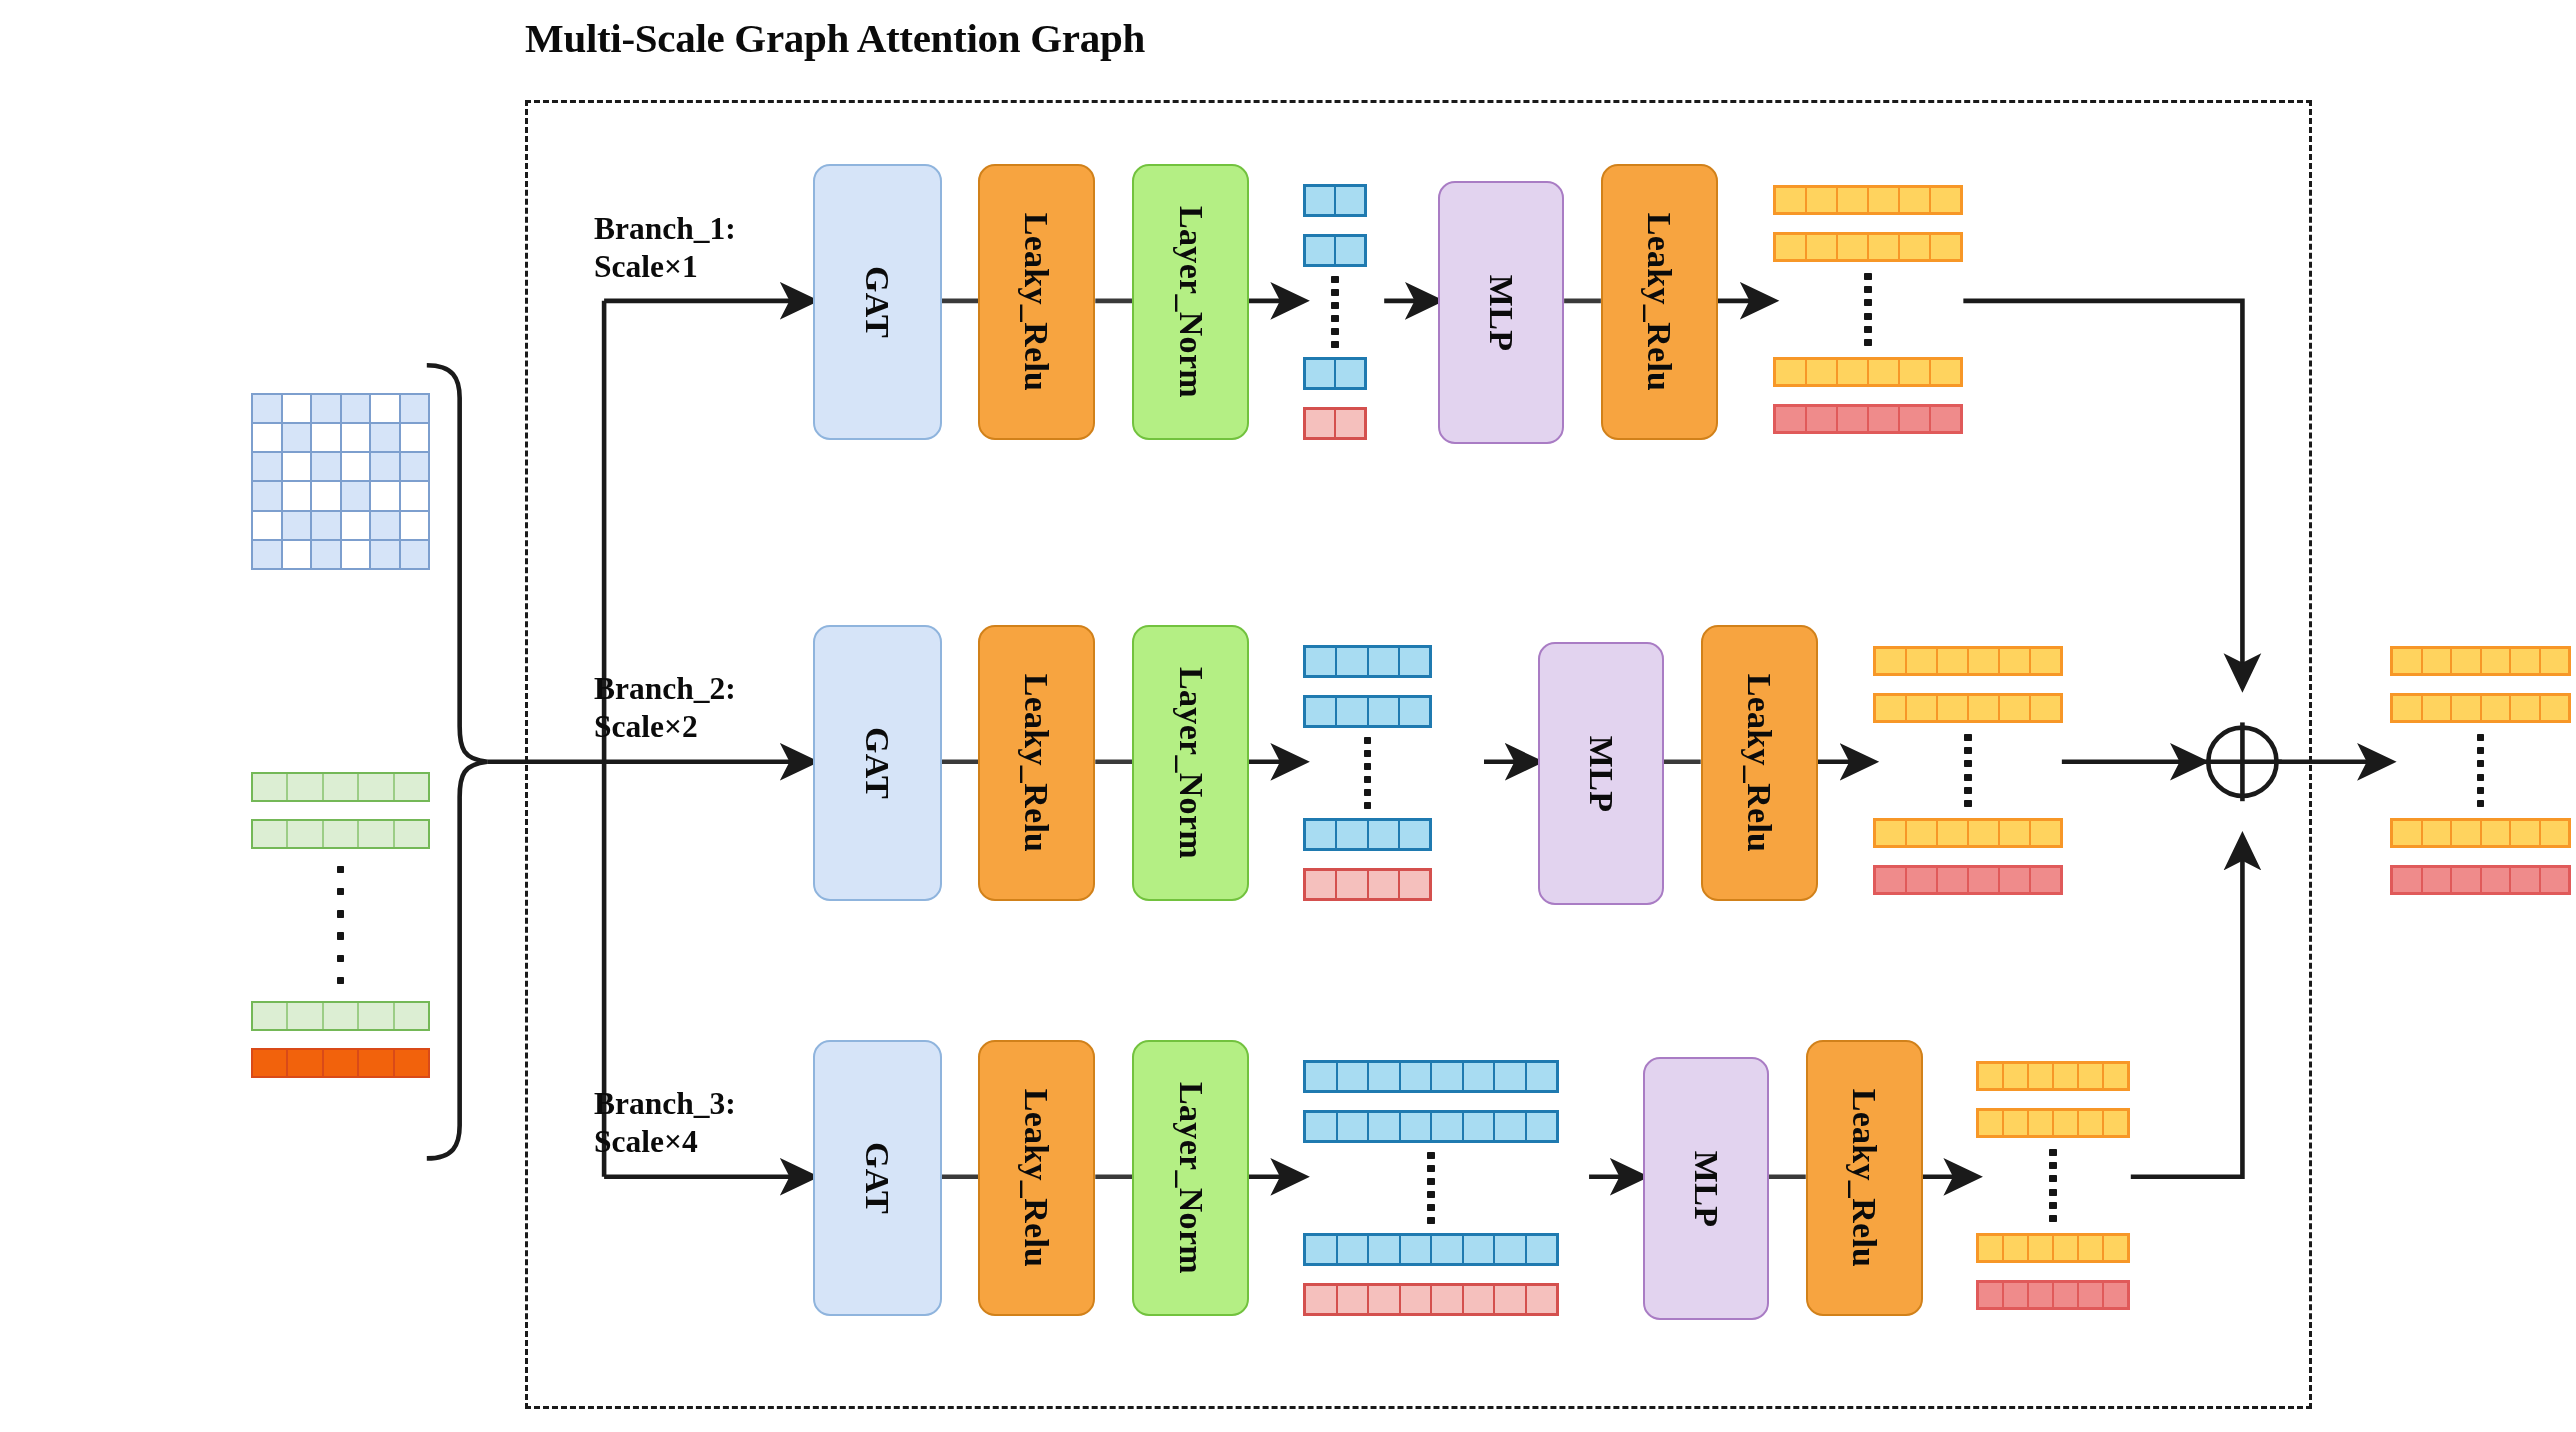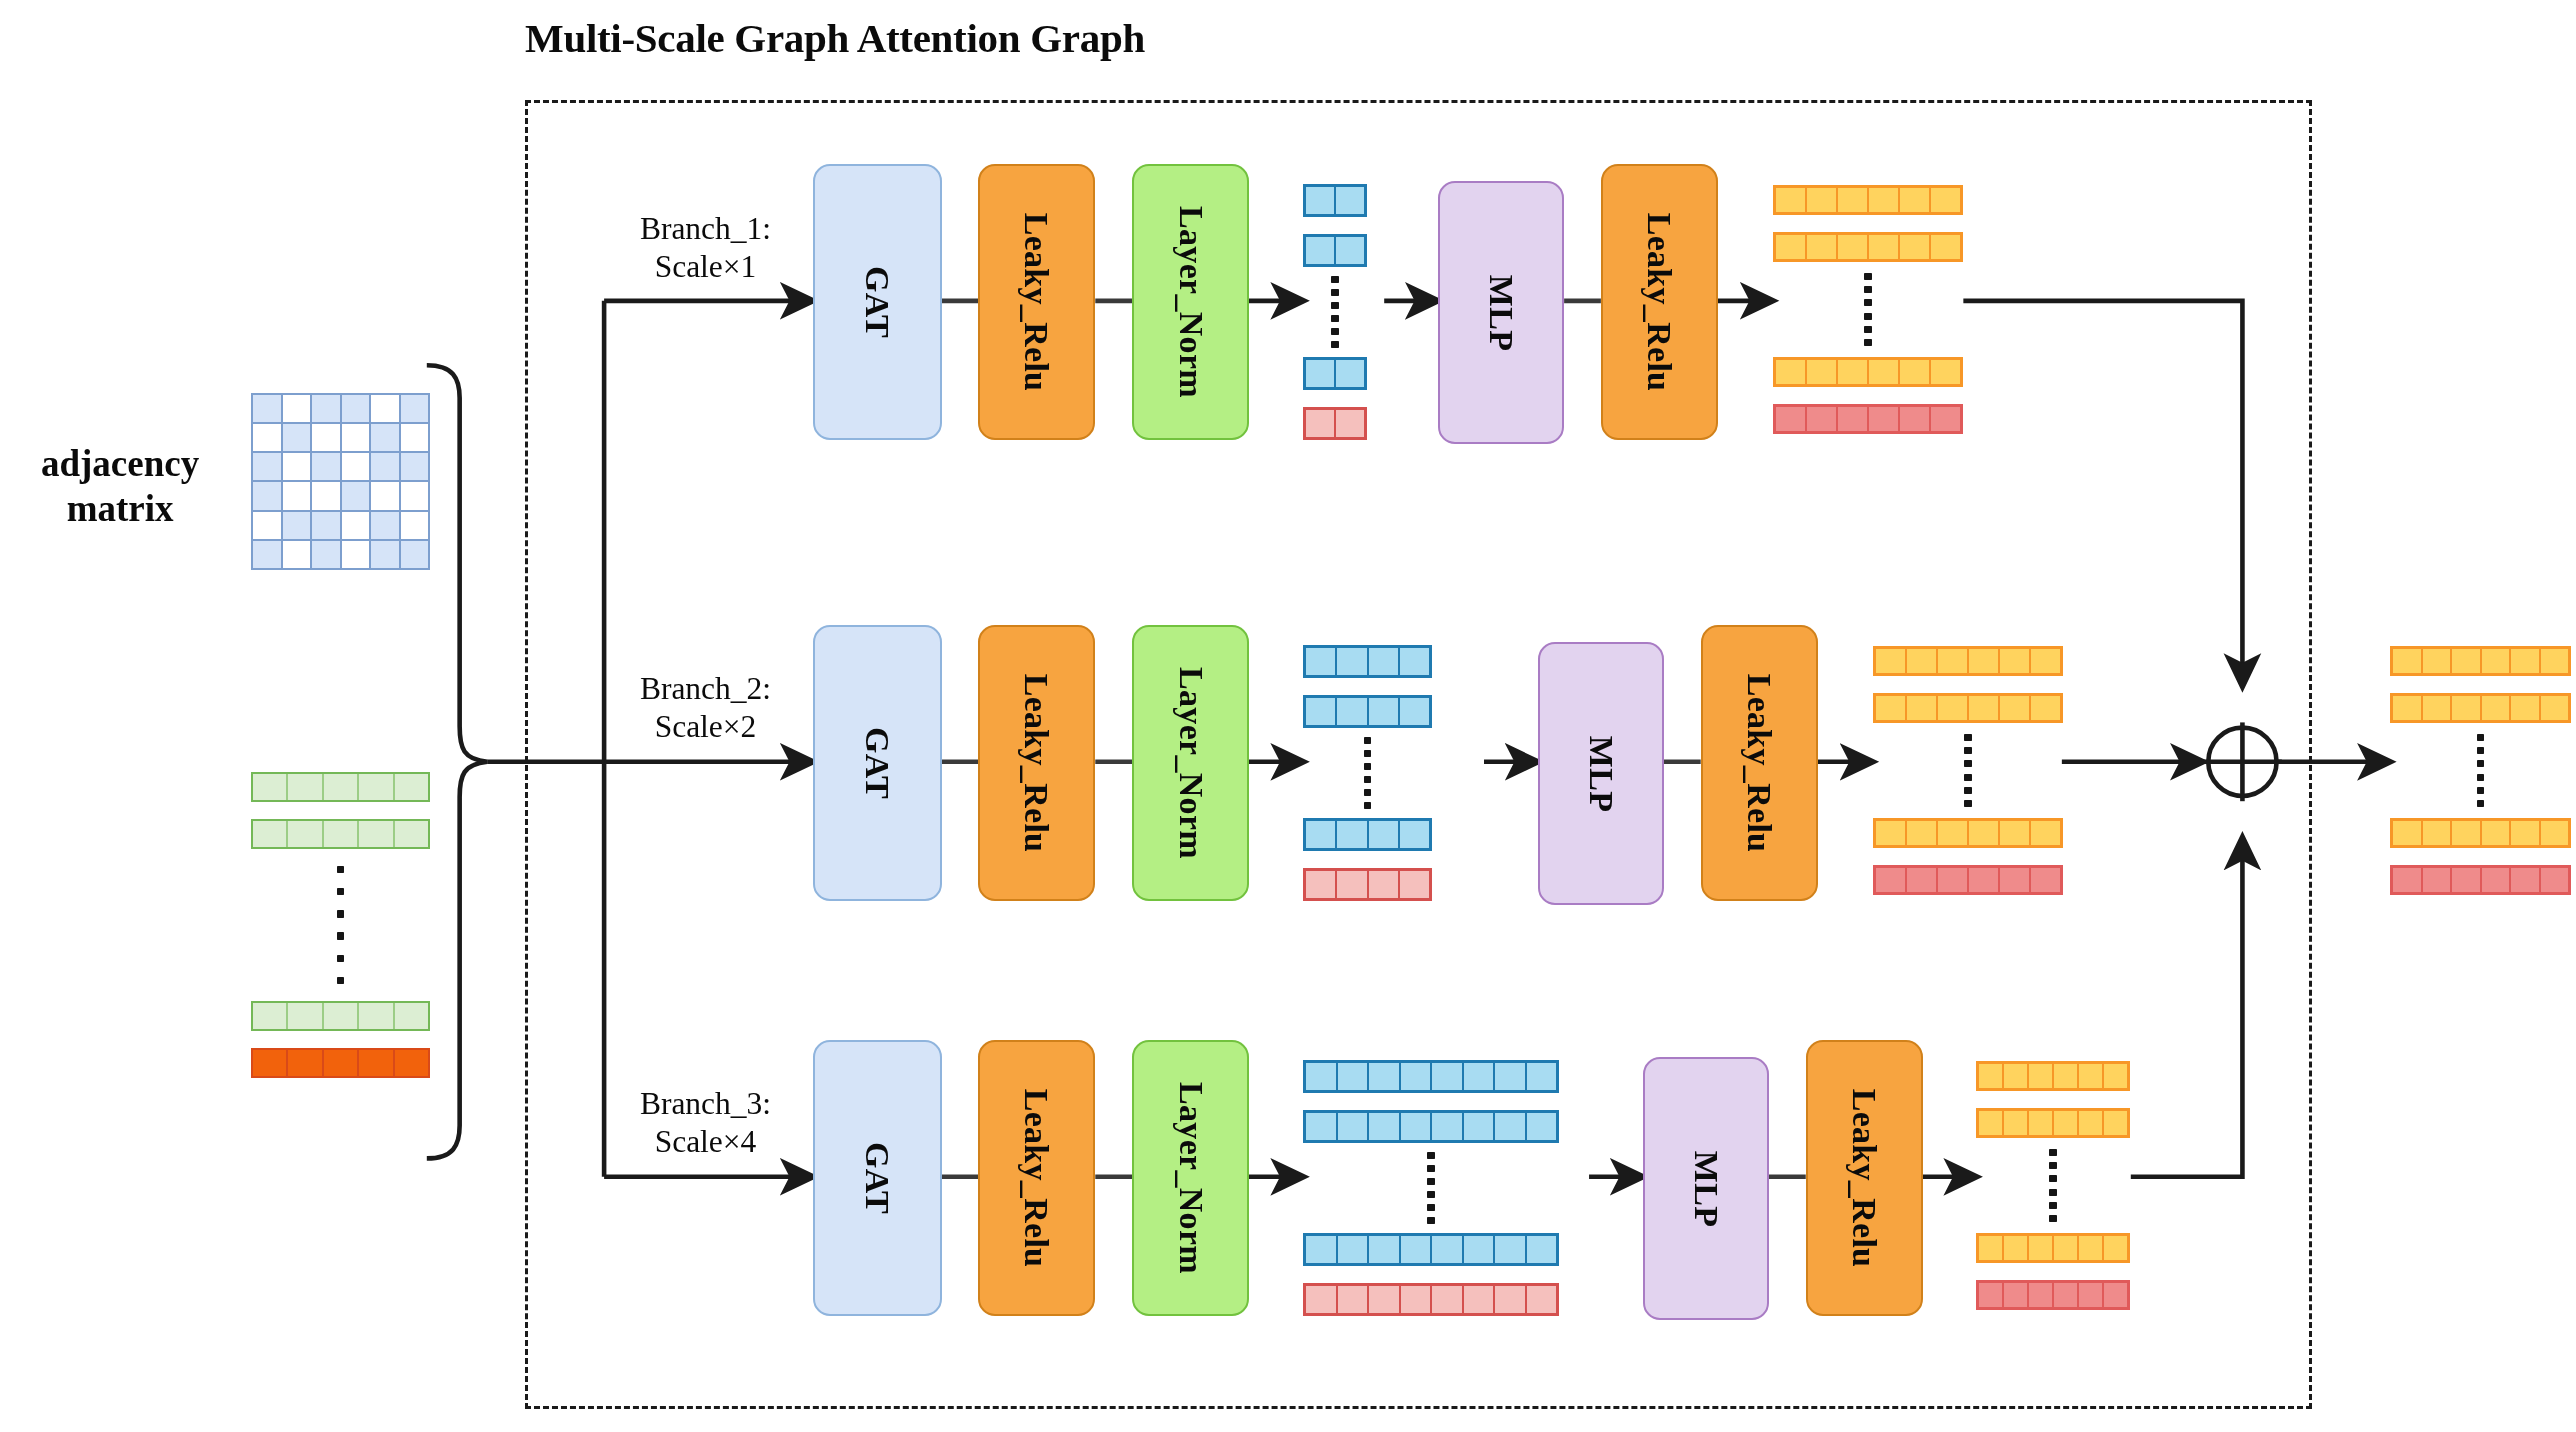--- a/index.html
+++ b/index.html
@@ -66,21 +66,21 @@
   .opbox{border-radius:17px;box-sizing:border-box;display:flex;
          align-items:center;justify-content:center;}
   .opbox .lbl{transform:rotate(90deg);white-space:nowrap;font-size:34px;
               font-weight:bold;color:#0b0b0b;letter-spacing:0.3px;}
   .gat{background:#d6e4f8;border:2px solid #8fb4dd;}
   .relu{background:#f7a440;border:2px solid #d1811a;}
   .lnorm{background:#b4ef84;border:2px solid #72c23e;}
   .mlp{background:#e2d3ef;border:2px solid #a97cc4;}
 
   
-  .branch-label{font-size:31.5px;font-weight:normal;color:#0b0b0b;text-align:center;
+  .branch-label{font-size:31.5px;font-weight:bold;color:#0b0b0b;
                 line-height:1.22;white-space:pre-line;}
 
   
   #wires{position:absolute;left:0;top:0;width:2576px;height:1433px;
          pointer-events:none;}
 </style>
 </head>
 <body>
 
 <div id="stage">
@@ -143,22 +143,20 @@
       <line x1="3355" y1="1160" x2="3475" y2="1160" stroke="#1a1a1a" stroke-width="7"></line>
     </g>
 
     <line x1="3467" y1="1160" x2="3640" y2="1160" stroke="#1a1a1a" stroke-width="7" marker-end="url(#ah)"></line>
   </svg>
 
   <div class="abs" id="title">Multi-Scale Graph Attention Graph</div>
 
   <div class="abs" id="module-box"></div>
 
-  <div class="abs side-label" id="adj-label">adjacency
-matrix</div>
   <div class="abs" id="adj-matrix">
       <div style="background: rgb(214, 228, 248);"></div>
       <div style="background: rgb(255, 255, 255);"></div>
       <div style="background: rgb(214, 228, 248);"></div>
       <div style="background: rgb(214, 228, 248);"></div>
       <div style="background: rgb(255, 255, 255);"></div>
       <div style="background: rgb(214, 228, 248);"></div>
       <div style="background: rgb(255, 255, 255);"></div>
       <div style="background: rgb(214, 228, 248);"></div>
       <div style="background: rgb(255, 255, 255);"></div>

